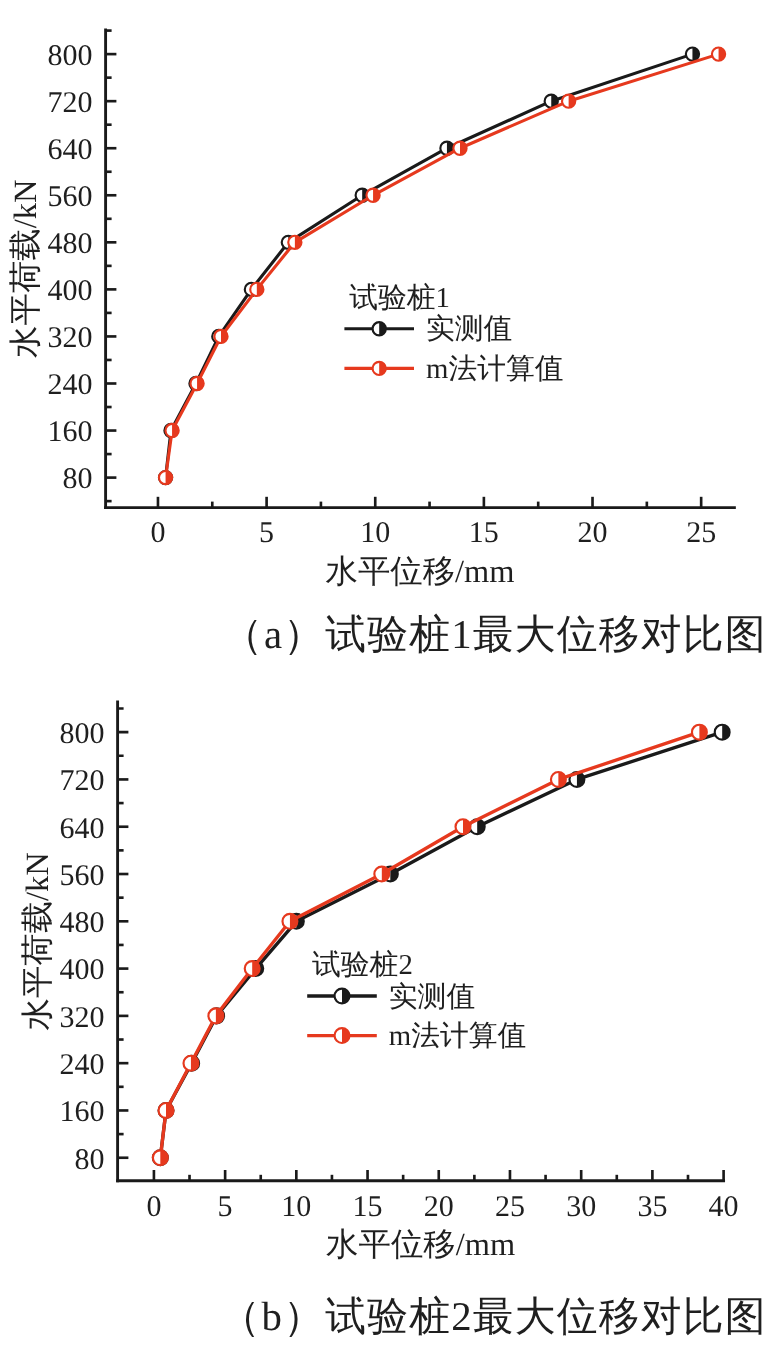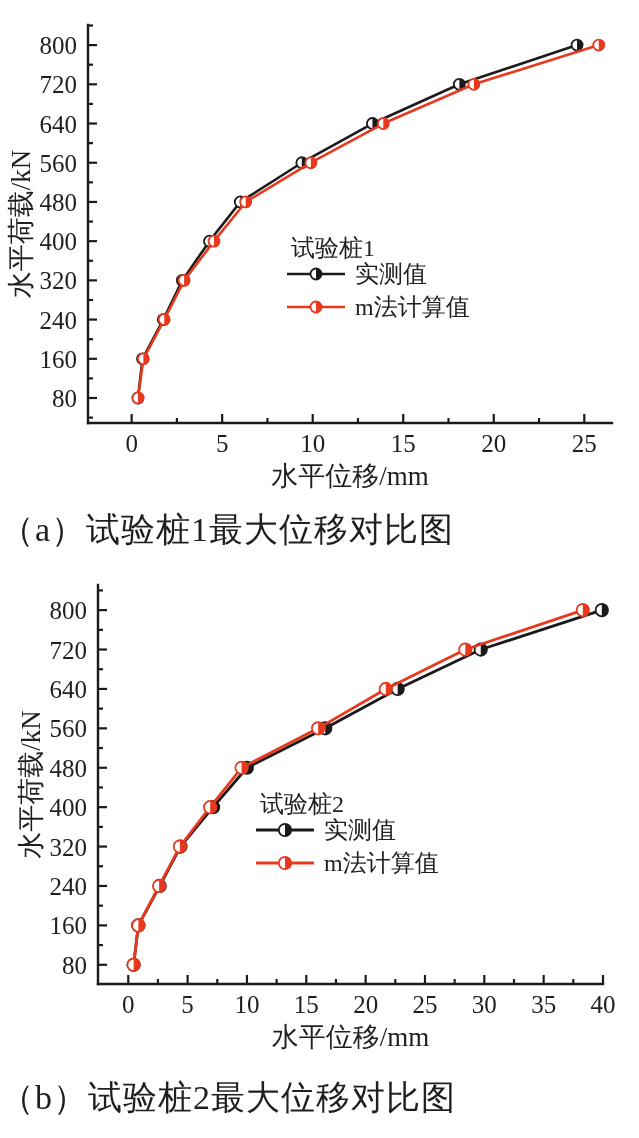--- a/index.html
+++ b/index.html
@@ -8,21 +8,21 @@
     width:639px;height:1138px;
     background:#ffffff;
     font-family:"Liberation Serif","DejaVu Serif",serif;
     overflow:hidden;
   }
   .chart-svg{position:absolute;left:0;display:block;}
   #chart-a{top:0;}
   #chart-b{top:560px;}
   .fig-caption{
     position:absolute;left:0;width:639px;
-    text-align:left;
+    text-align:right;
     color:#1f1f1f;
     font-size:34px;
     letter-spacing:1px;
     font-family:"Liberation Serif","DejaVu Serif",serif;
   }
   #caption-a{top:500px;height:60px;line-height:60px;}
   #caption-b{top:1066px;height:64px;line-height:64px;}
   svg text{
     font-family:"Liberation Serif","DejaVu Serif",serif;
     fill:#1f1f1f;

